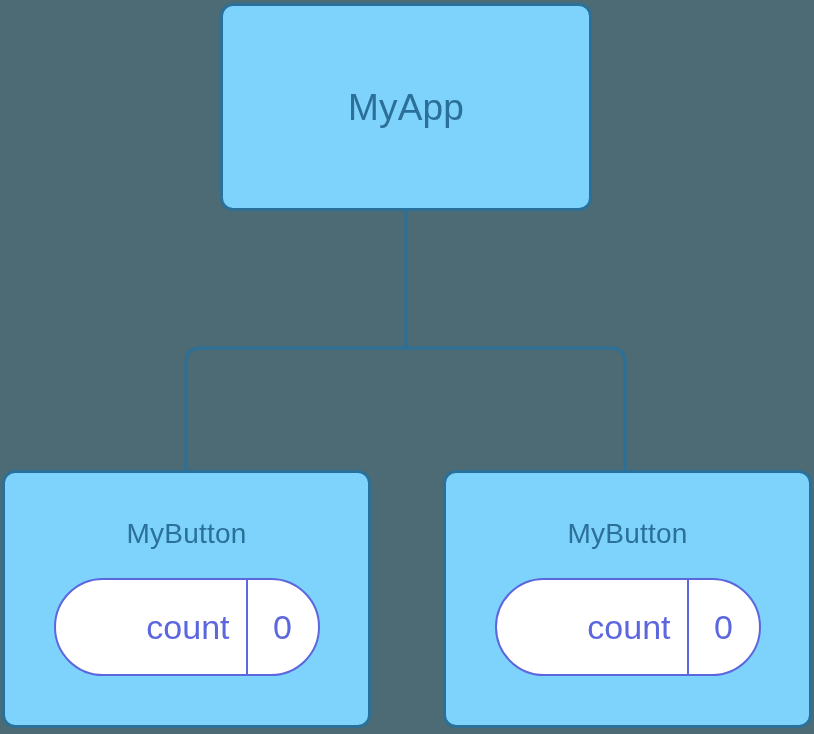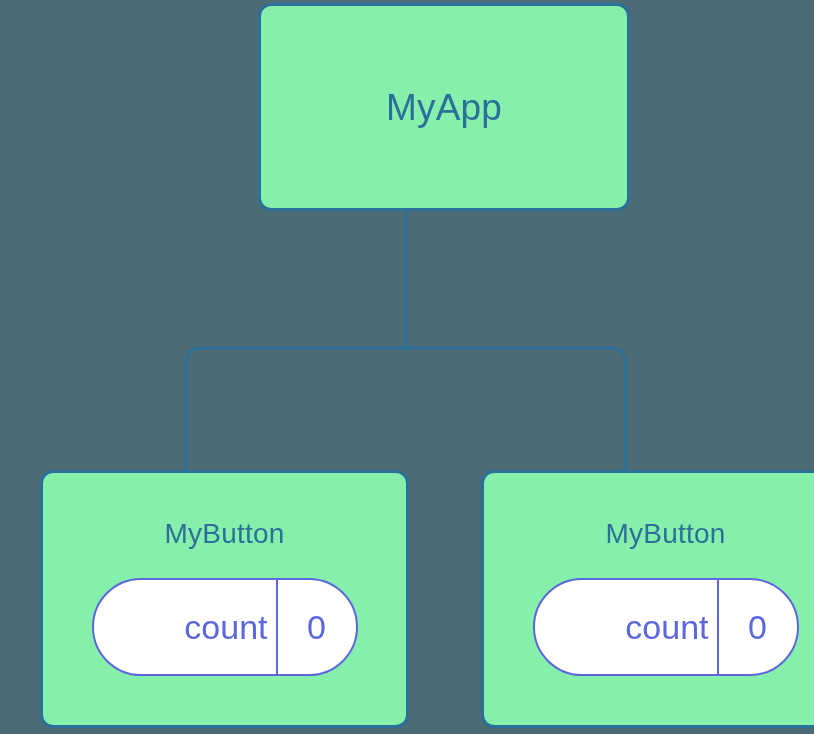--- a/index.html
+++ b/index.html
@@ -30,28 +30,27 @@
     top: 0;
     width: 814px;
     height: 734px;
     z-index: 1;
     pointer-events: none;
   }
 
   .node {
     position: absolute;
     z-index: 2;
-    background: #86efac;
+    background: #7dd3fc;
     border: 3px solid #2b7099;
     border-radius: 13px;
     box-sizing: border-box;
     display: flex;
     flex-direction: column;
     align-items: center;
-    margin-left: 38px;
   }
 
   #node-root {
     left: 220px;
     top: 3px;
     width: 372px;
     height: 208px;
     justify-content: center;
   }
 
@@ -114,21 +113,21 @@
     align-items: center;
     justify-content: center;
     color: #5c66dd;
     font-size: 34px;
     line-height: 1;
     white-space: nowrap;
   }
 
   .state-key {
     flex: 0 0 174px;
-    padding-right: 8px;
+    padding-right: 16px;
     justify-content: flex-end;
   }
 
   .state-value {
     flex: 1 1 auto;
     border-left: 2px solid #5c66dd;
   }
 </style>
 </head>
 <body>

